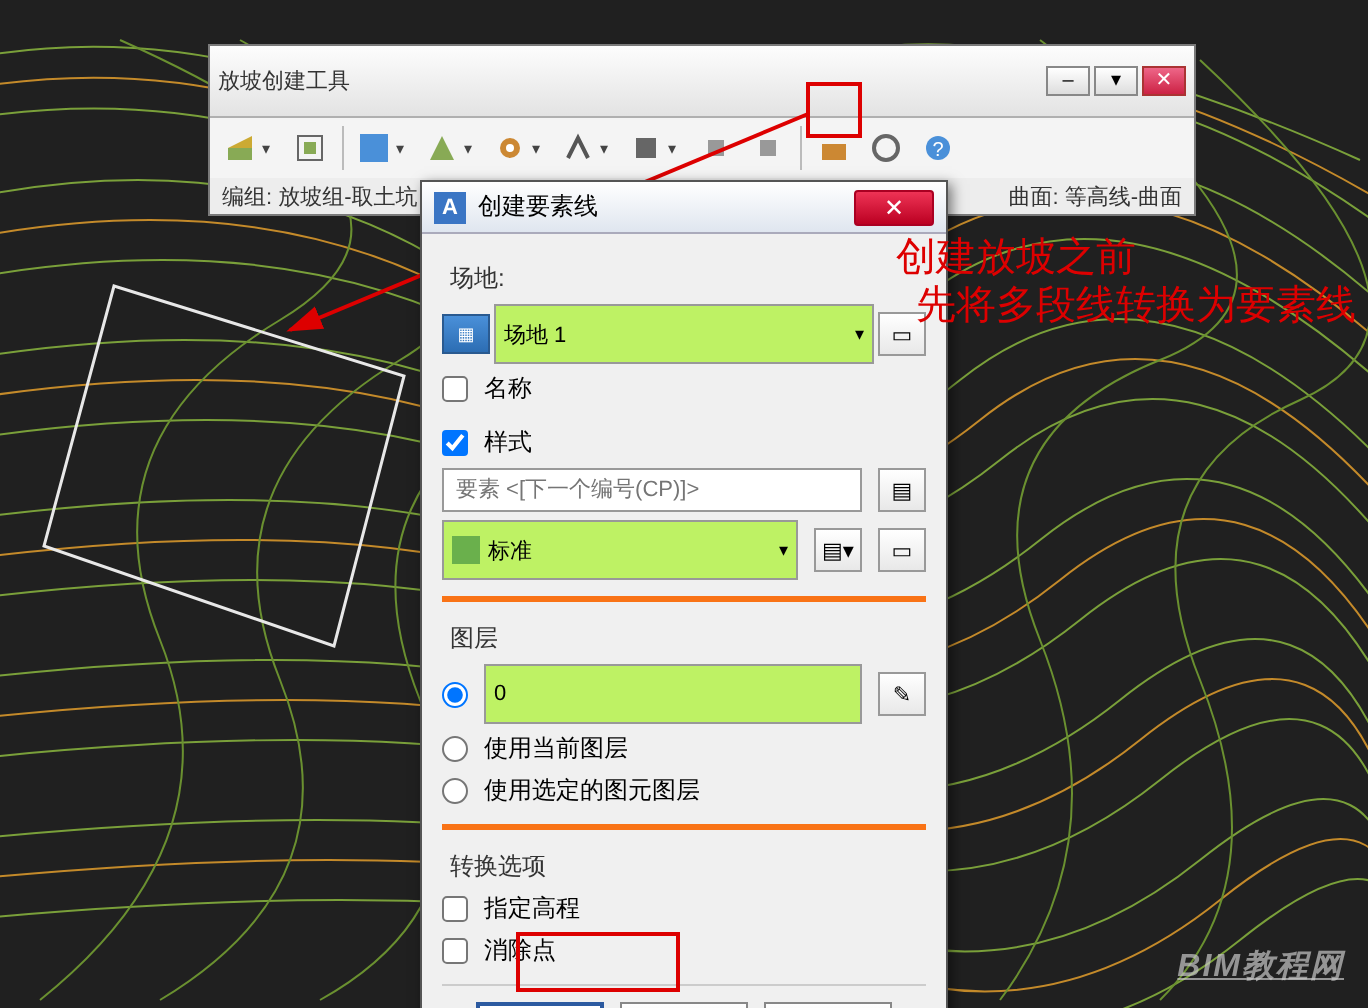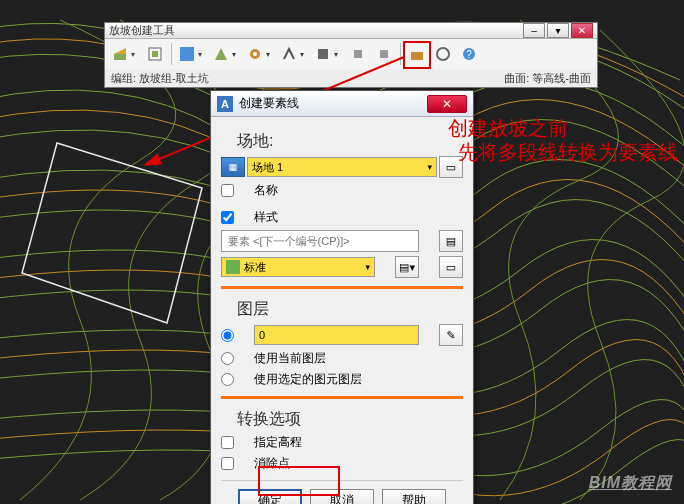--- a/index.html
+++ b/index.html
@@ -7,49 +7,49 @@
   
   
   .contour-bg { position: absolute; inset: 0; background: #1a1a1a; overflow: hidden; }
   .contour-bg svg { width: 100%; height: 100%; }
   
   
   .selection-poly { position: absolute; left: 17px; top: 138px; width: 190px; height: 190px; pointer-events: none; }
   
   
   .toolbar-window { position: absolute; left: 104px; top: 22px; width: 494px; background: #e8e8e8; border: 1px solid #7a7a7a; }
-  .toolbar-title { display: flex; align-items: center; height: 16px; background: linear-gradient(#fdfdfd,#e3e3e3); border-bottom: 1px solid #b0b0b0; padding: 0 4px; }
+  .toolbar-title { display: flex; align-items: center; height: 36px; background: linear-gradient(#fdfdfd,#e3e3e3); border-bottom: 1px solid #b0b0b0; padding: 0 4px; }
   .toolbar-title span { font-size: 11px; color: #333; }
   .win-btns { margin-left: auto; display: flex; gap: 2px; }
   .win-btn { width: 22px; height: 15px; border: 1px solid #888; background: linear-gradient(#fff,#ddd); display: flex; align-items: center; justify-content: center; font-size: 10px; line-height: 1; }
   .win-btn.close { background: linear-gradient(#e68,#c24); color: #fff; border-color: #a33; }
   .toolbar-row { display: flex; align-items: center; height: 30px; padding: 2px 4px; background: #f4f4f4; gap: 2px; }
   .tb-btn { height: 24px; min-width: 24px; border: 1px solid transparent; display: inline-flex; align-items: center; justify-content: center; padding: 0 2px; background: none; }
   .tb-combo { height: 22px; border: 1px solid #999; background: #fff; font-size: 11px; padding: 0 4px; min-width: 150px; }
   .tb-sep { width: 1px; height: 22px; background: #bbb; margin: 0 2px; }
   .tb-dd { width: 10px; display: inline-block; font-size: 8px; color: #444; }
   .toolbar-status { display: flex; align-items: center; height: 18px; padding: 0 6px; font-size: 11px; color: #333; background: #ededed; }
   .spacer { flex: 1; }
   .hl { position: absolute; border: 2px solid #d00; pointer-events: none; }
   .hl1 { left: 403px; top: 41px; width: 28px; height: 28px; }
   
   
   .dialog { position: absolute; left: 210px; top: 90px; width: 264px; background: #f0f0f0; border: 1px solid #555; box-shadow: 2px 2px 6px rgba(0,0,0,.5); }
   .dlg-title { display: flex; align-items: center; height: 26px; background: linear-gradient(#fff,#dfe6ef); border-bottom: 1px solid #aab; padding: 0 6px; font-size: 12px; }
   .dlg-title .icon { width: 16px; height: 16px; background: #3a75c4; margin-right: 6px; display: inline-flex; align-items: center; justify-content: center; color: #fff; font-size: 11px; font-weight: bold; }
   .dlg-close { margin-left: auto; width: 40px; height: 18px; background: linear-gradient(#e35,#b02); color: #fff; border: 1px solid #a02; border-radius: 2px; display: flex; align-items: center; justify-content: center; font-size: 12px; }
   .dlg-body { padding: 8px 10px 10px; }
-  .grp-label { font-size: 16px; color: #333; margin: 6px 16px 4px; }
+  .grp-label { font-size: 12px; color: #333; margin: 6px 4px 4px; }
   .icon-row { display: flex; align-items: center; gap: 2px; margin: 3px 0; }
   .mini-icon { width: 24px; height: 20px; background: linear-gradient(#4a90d9,#2c6db3); border: 1px solid #2a5a90; display: inline-flex; align-items: center; justify-content: center; color: #fff; font-size: 9px; }
-  .field { display: flex; align-items: center; gap: 20px; margin: 4px 0; }
+  .field { display: flex; align-items: center; gap: 8px; margin: 4px 0; }
   .cb { width: 13px; height: 13px; }
   .txtin { flex: 1; height: 22px; border: 1px solid #999; background: #fff; padding: 0 6px; font-size: 11px; color: #888; }
   .sm-btn { width: 24px; height: 22px; border: 1px solid #999; background: linear-gradient(#fff,#e8e8e8); display: inline-flex; align-items: center; justify-content: center; font-size: 11px; }
-  .dropdown { flex: 1; height: 20px; border: 1px solid #999; background: #fde047; display: flex; align-items: center; padding: 0 4px; font-size: 11px; }
+  .dropdown { flex: 1; height: 30px; border: 1px solid #999; background: #bef264; display: flex; align-items: center; padding: 0 4px; font-size: 11px; }
   .dropdown .dd-icon { width: 14px; height: 14px; margin-right: 4px; background: #6ab04c; display: inline-block; }
   .dropdown .caret { margin-left: auto; font-size: 9px; }
   .sect { border-top: 3px solid #f97316; margin: 8px 0 4px; padding-top: 4px; }
   .radio { width: 13px; height: 13px; }
   .dlg-btns { display: flex; gap: 8px; justify-content: center; border-top: 1px solid #ccc; padding: 8px 0 4px; margin-top: 8px; }
   .dlg-btn { width: 64px; height: 22px; border: 1px solid #888; background: linear-gradient(#fff,#e3e3e3); font-size: 12px; }
   .dlg-btn.primary { border: 2px solid #2c5aa0; }
   .hl2 { left: 258px; top: 466px; width: 82px; height: 30px; }
   
   

